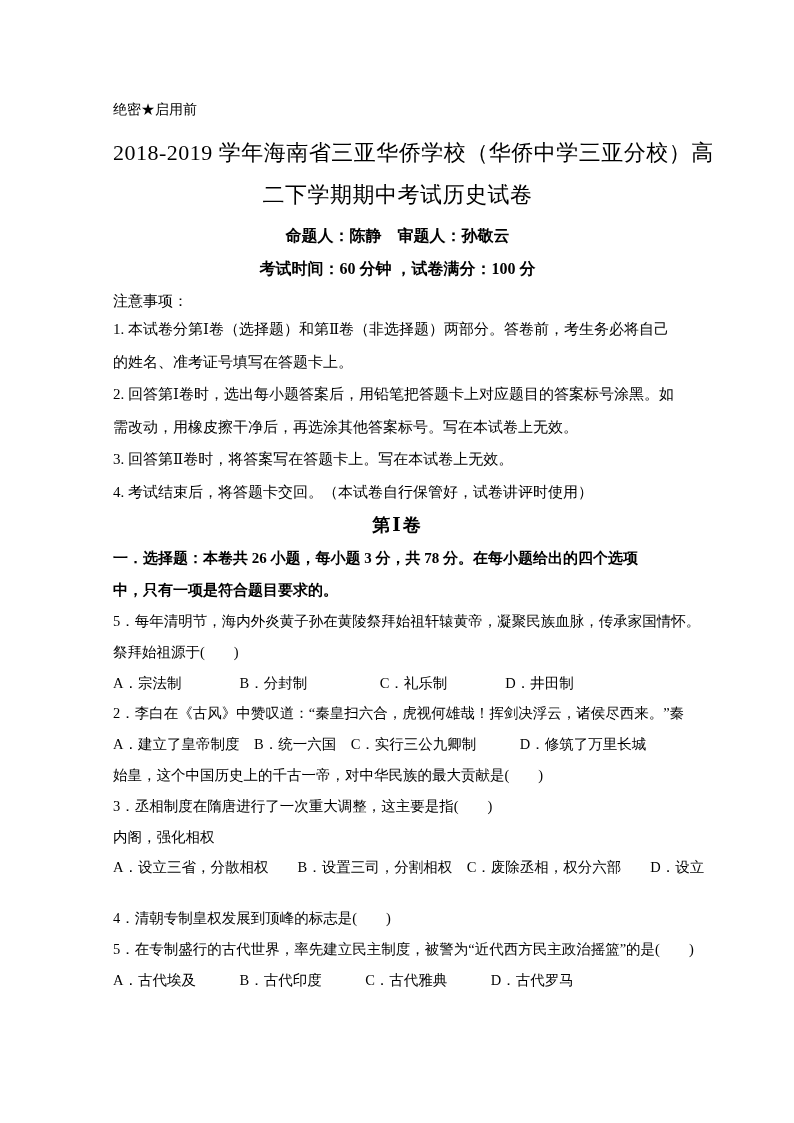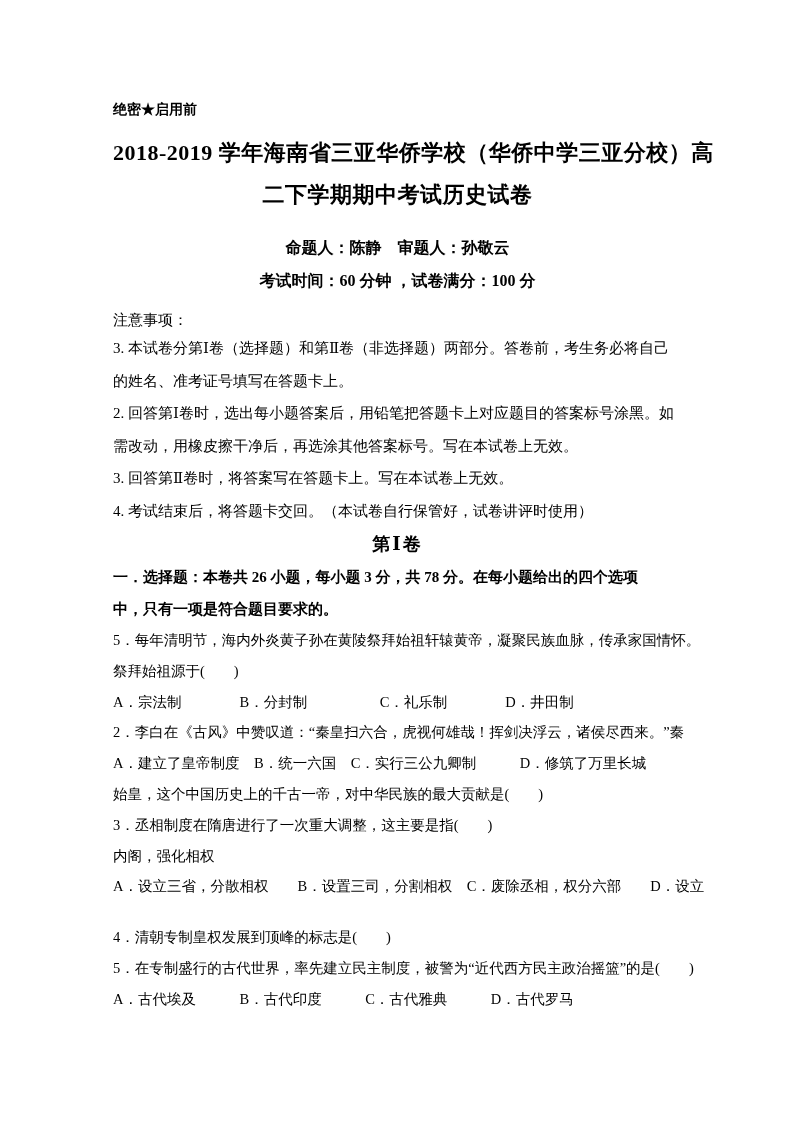--- a/index.html
+++ b/index.html
@@ -16,44 +16,44 @@
     font-family: "Liberation Serif", "DejaVu Serif", serif;
     box-sizing: border-box;
     padding: 100px 112px 0 113px;
     overflow: hidden;
   }
   .line { white-space: nowrap; }
   .center { text-align: center; }
 
   .classification {
     font-size: 14px;
-    font-weight: bold;
+    font-weight: normal;
     line-height: 20px;
   }
   .title-block { margin-top: 12px; }
   .title-line {
     font-size: 22px;
-    font-weight: bold;
+    font-weight: normal;
     line-height: 42px;
     letter-spacing: 0.5px;
   }
   .setters-line {
-    margin-top: 20px;
+    margin-top: 8px;
     font-size: 16px;
     font-weight: bold;
     line-height: 24px;
   }
   .exam-info-line {
     margin-top: 9px;
     font-size: 16px;
     font-weight: bold;
     line-height: 24px;
   }
   .notice-heading {
-    margin-top: 15px;
+    margin-top: 8px;
     font-size: 15px;
     line-height: 24px;
   }
   .notice-line {
     font-size: 15px;
     line-height: 32.5px;
   }
   .part-heading {
     font-size: 18px;
     font-weight: bold;
@@ -82,21 +82,21 @@
     <div class="title-line line">二下学期期中考试历史试卷</div>
   </div>
 
   <div class="setters-line line center">命题人：陈静　审题人：孙敬云</div>
 
   <div class="exam-info-line line center">考试时间：60 分钟 ，试卷满分：100 分</div>
 
   <div class="notice-heading line">注意事项：</div>
 
   <div>
-    <div class="notice-line line">3. 本试卷分第Ⅰ卷（选择题）和第Ⅱ卷（非选择题）两部分。答卷前，考生务必将自己</div>
+    <div class="notice-line line">1. 本试卷分第Ⅰ卷（选择题）和第Ⅱ卷（非选择题）两部分。答卷前，考生务必将自己</div>
     <div class="notice-line line">的姓名、准考证号填写在答题卡上。</div>
     <div class="notice-line line">2. 回答第Ⅰ卷时，选出每小题答案后，用铅笔把答题卡上对应题目的答案标号涂黑。如</div>
     <div class="notice-line line">需改动，用橡皮擦干净后，再选涂其他答案标号。写在本试卷上无效。</div>
     <div class="notice-line line">3. 回答第Ⅱ卷时，将答案写在答题卡上。写在本试卷上无效。</div>
     <div class="notice-line line">4. 考试结束后，将答题卡交回。（本试卷自行保管好，试卷讲评时使用）</div>
   </div>
 
   <div class="part-heading line center">第Ⅰ卷</div>
 
   <div>

